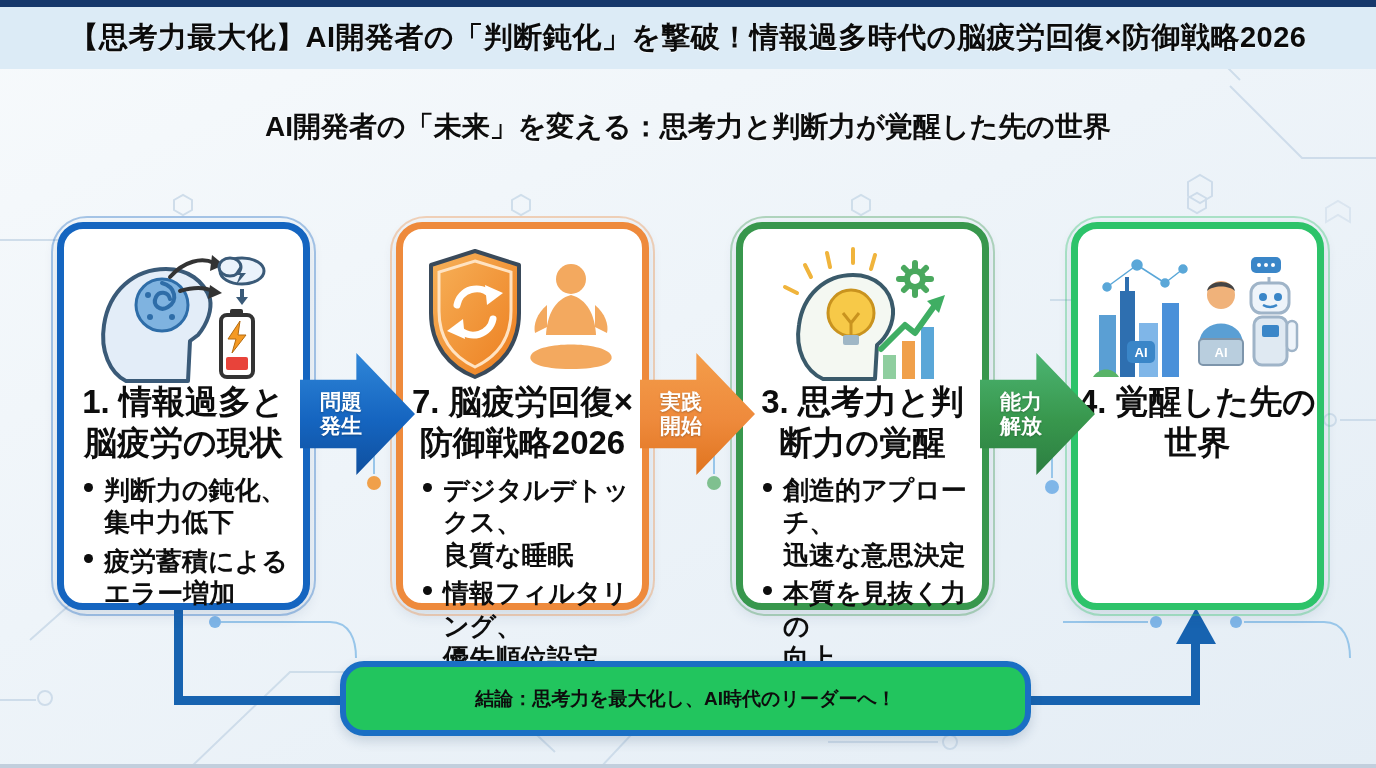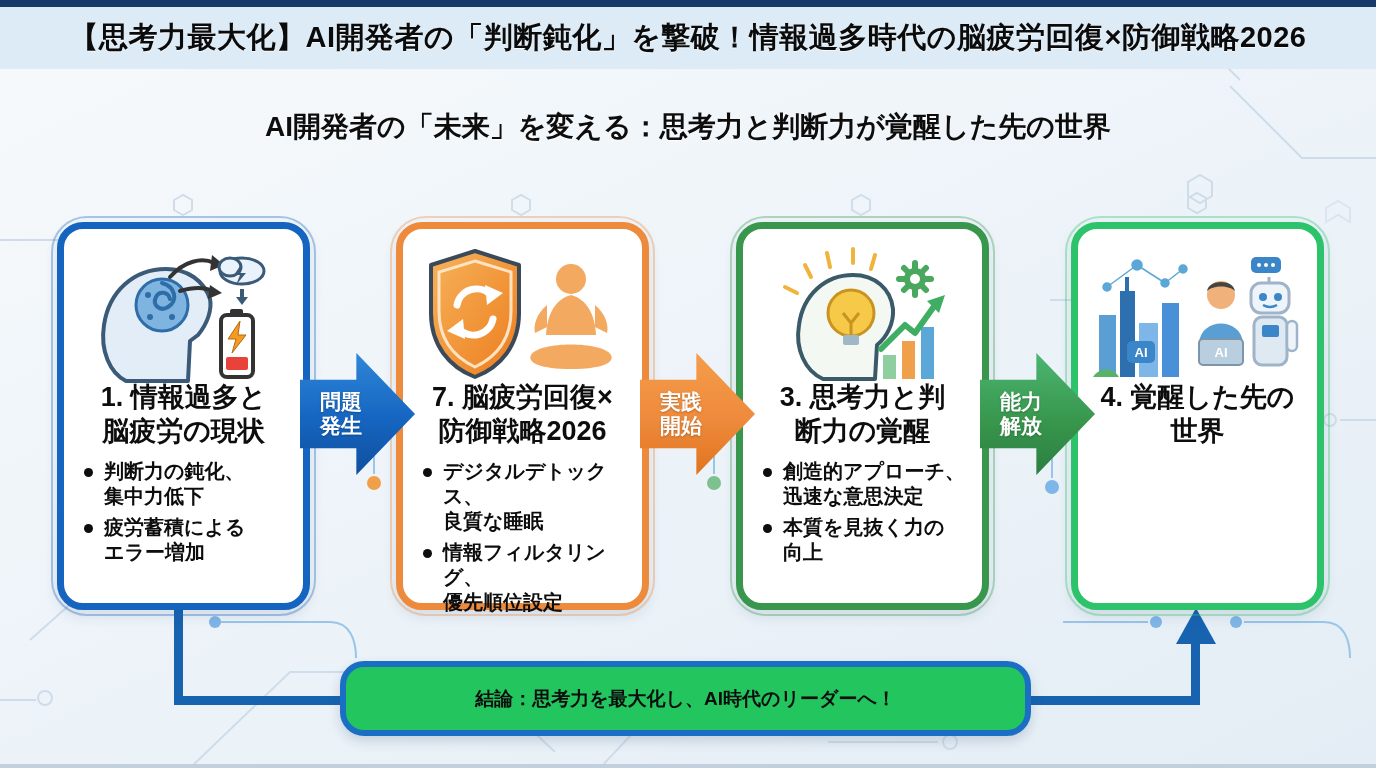--- a/index.html
+++ b/index.html
@@ -44,26 +44,26 @@
     display:flex; flex-direction:column;
   }
   .card::before { content:''; position:absolute; inset:-13px; border-radius:36px; border:2px solid; pointer-events:none; }
   .card-1 { left:57px;  border:7px solid #1565c0; } .card-1::before { border-color:rgba(21,101,192,.35); }
   .card-2 { left:396px; border:7px solid #ee8a3c; } .card-2::before { border-color:rgba(238,138,60,.35); }
   .card-3 { left:736px; border:7px solid #38974d; } .card-3::before { border-color:rgba(56,151,77,.35); }
   .card-4 { left:1071px;border:7px solid #2dc36a; } .card-4::before { border-color:rgba(45,195,106,.35); }
 
   .icon-row { height:150px; display:flex; align-items:flex-start; justify-content:center; gap:6px; padding-top:14px; }
   .card-title {
-    text-align:center; font-size:27px; line-height:1.25; font-weight:800;
+    text-align:center; font-size:33px; line-height:1.25; font-weight:800;
     white-space:pre-line; margin-top:2px; color:#0d0d0d;
   }
   .bullets { list-style:none; padding:10px 10px 0 16px; }
   .bullets li {
-    position:relative; padding-left:24px; font-size:20px; font-weight:700;
+    position:relative; padding-left:24px; font-size:26px; font-weight:700;
     line-height:1.25; white-space:pre-line; margin-bottom:6px; color:#0d0d0d;
   }
   .bullets li::before {
     content:''; position:absolute; left:4px; top:9px; width:9px; height:9px;
     border-radius:50%; background:#0d0d0d;
   }
 
   
   .flow-arrow {
     position:absolute; top:353px; width:115px; height:122px; z-index:3;

